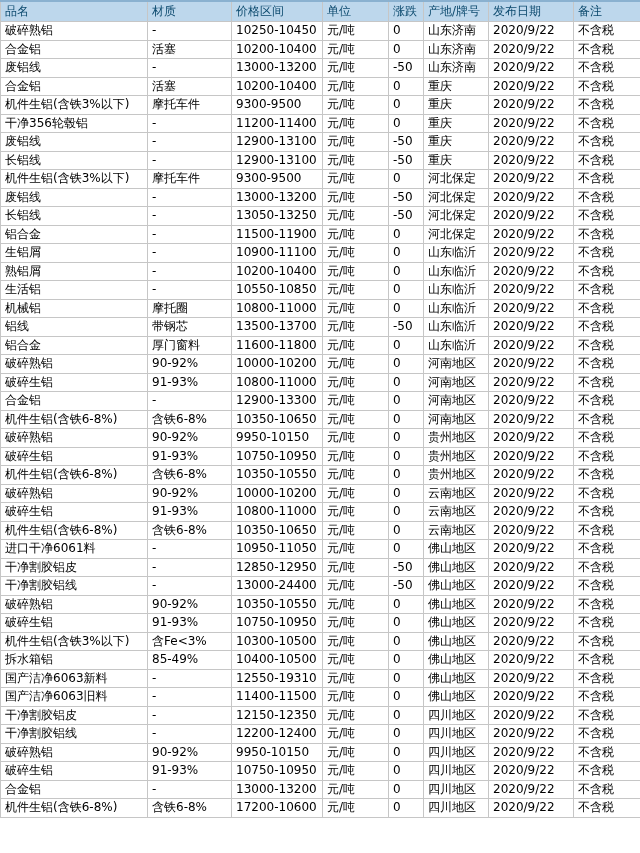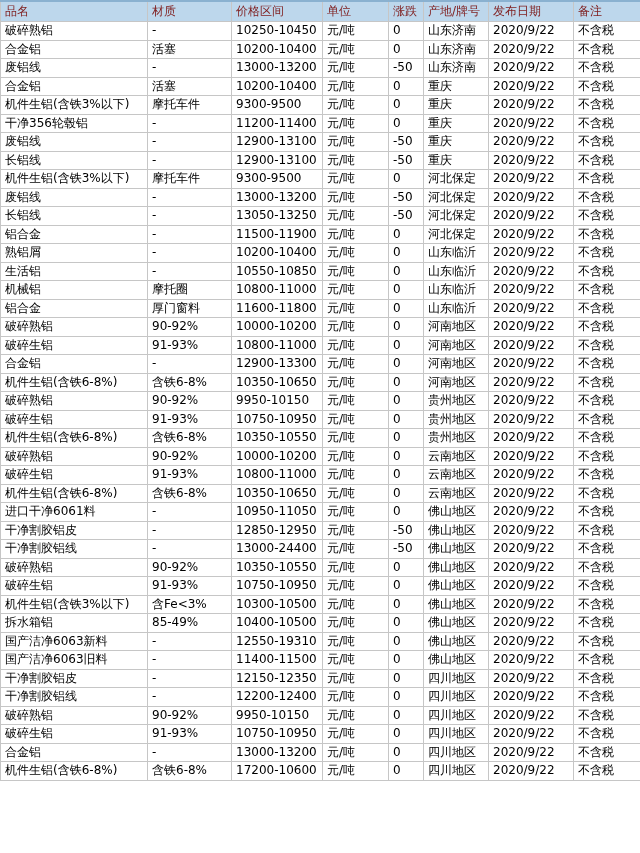--- a/index.html
+++ b/index.html
@@ -28,21 +28,21 @@
     vertical-align: middle;
     white-space: nowrap;
     overflow: hidden;
     font-weight: normal;
   }
   table.price-table thead th {
     background: #bdd7ec;
     border-top: 2px solid #8ab1d0;
     height: 19px;
     line-height: 19px;
-    color: #7f1d1d;
+    color: #0c4a6e;
   }
   table.price-table tbody td {
     background: #ffffff;
   }
 </style>
 </head>
 <body>
 
 <table class="price-table">
   <colgroup>
@@ -182,20 +182,30 @@
         <td>铝合金</td>
         <td>-</td>
         <td>11500-11900</td>
         <td>元/吨</td>
         <td>0</td>
         <td>河北保定</td>
         <td>2020/9/22</td>
         <td>不含税</td>
       </tr>
       <tr>
+        <td>生铝屑</td>
+        <td>-</td>
+        <td>10900-11100</td>
+        <td>元/吨</td>
+        <td>0</td>
+        <td>山东临沂</td>
+        <td>2020/9/22</td>
+        <td>不含税</td>
+      </tr>
+      <tr>
         <td>熟铝屑</td>
         <td>-</td>
         <td>10200-10400</td>
         <td>元/吨</td>
         <td>0</td>
         <td>山东临沂</td>
         <td>2020/9/22</td>
         <td>不含税</td>
       </tr>
       <tr>
@@ -207,20 +217,30 @@
         <td>山东临沂</td>
         <td>2020/9/22</td>
         <td>不含税</td>
       </tr>
       <tr>
         <td>机械铝</td>
         <td>摩托圈</td>
         <td>10800-11000</td>
         <td>元/吨</td>
         <td>0</td>
+        <td>山东临沂</td>
+        <td>2020/9/22</td>
+        <td>不含税</td>
+      </tr>
+      <tr>
+        <td>铝线</td>
+        <td>带钢芯</td>
+        <td>13500-13700</td>
+        <td>元/吨</td>
+        <td>-50</td>
         <td>山东临沂</td>
         <td>2020/9/22</td>
         <td>不含税</td>
       </tr>
       <tr>
         <td>铝合金</td>
         <td>厚门窗料</td>
         <td>11600-11800</td>
         <td>元/吨</td>
         <td>0</td>

